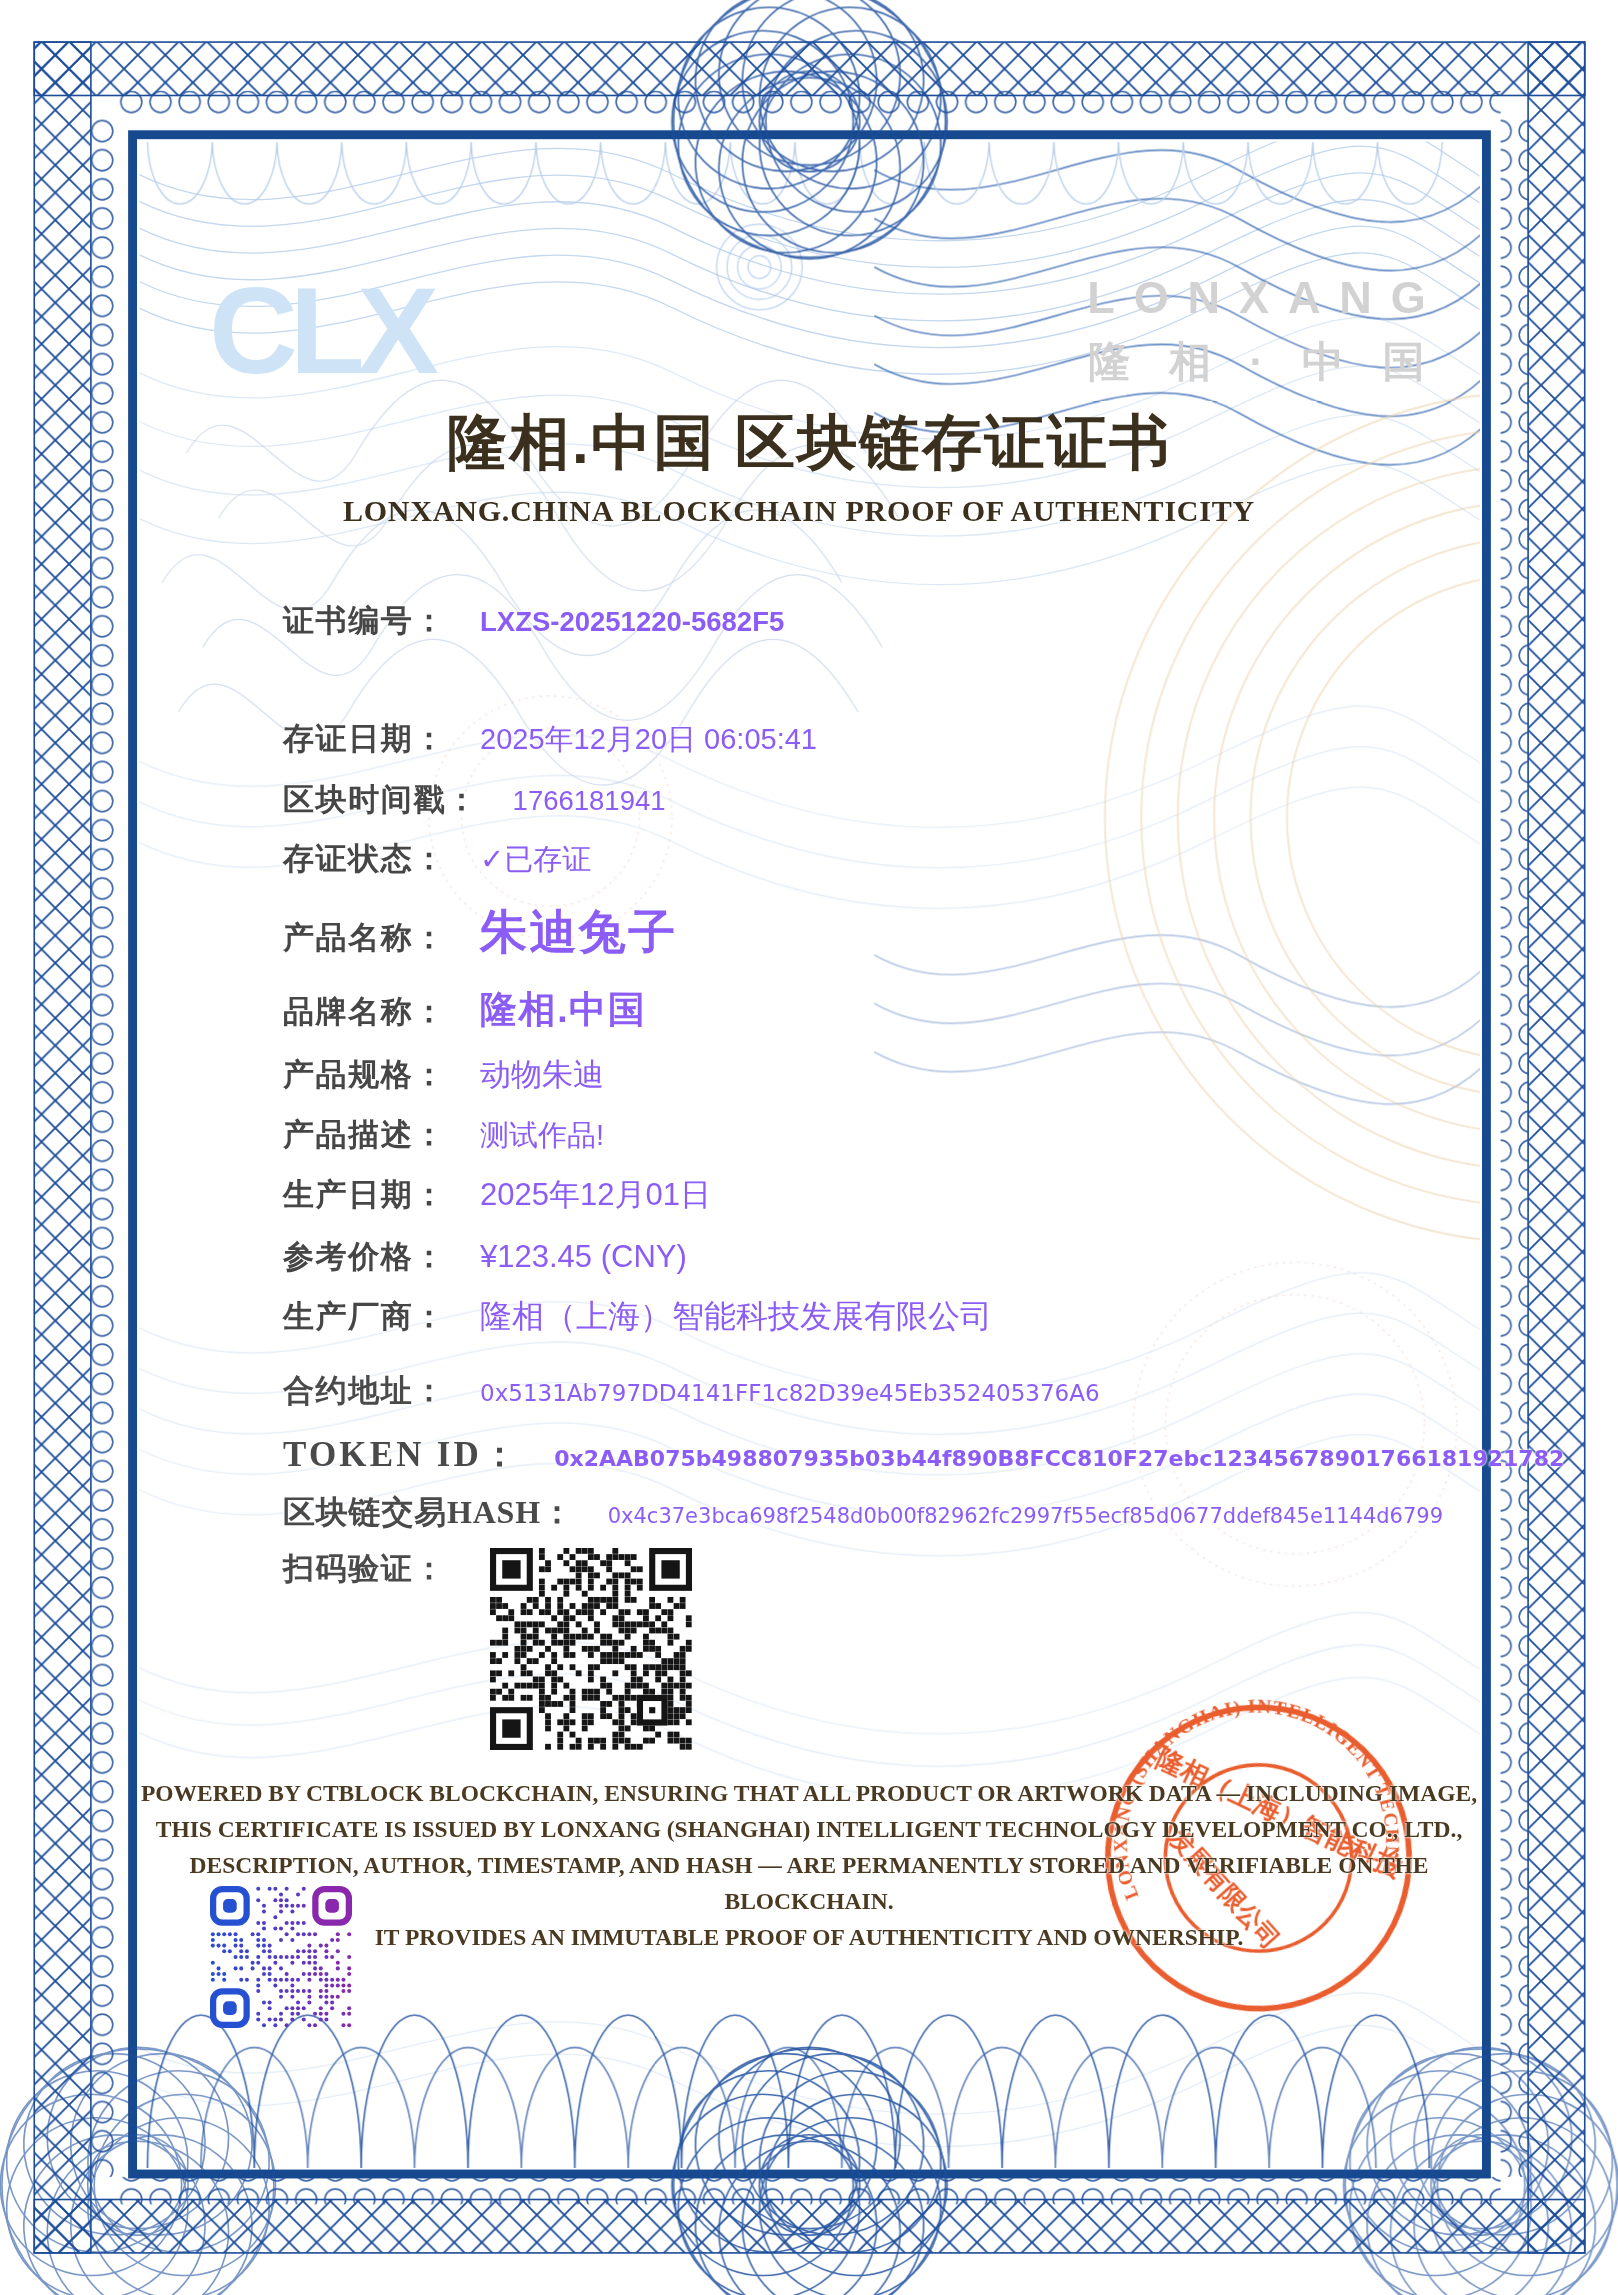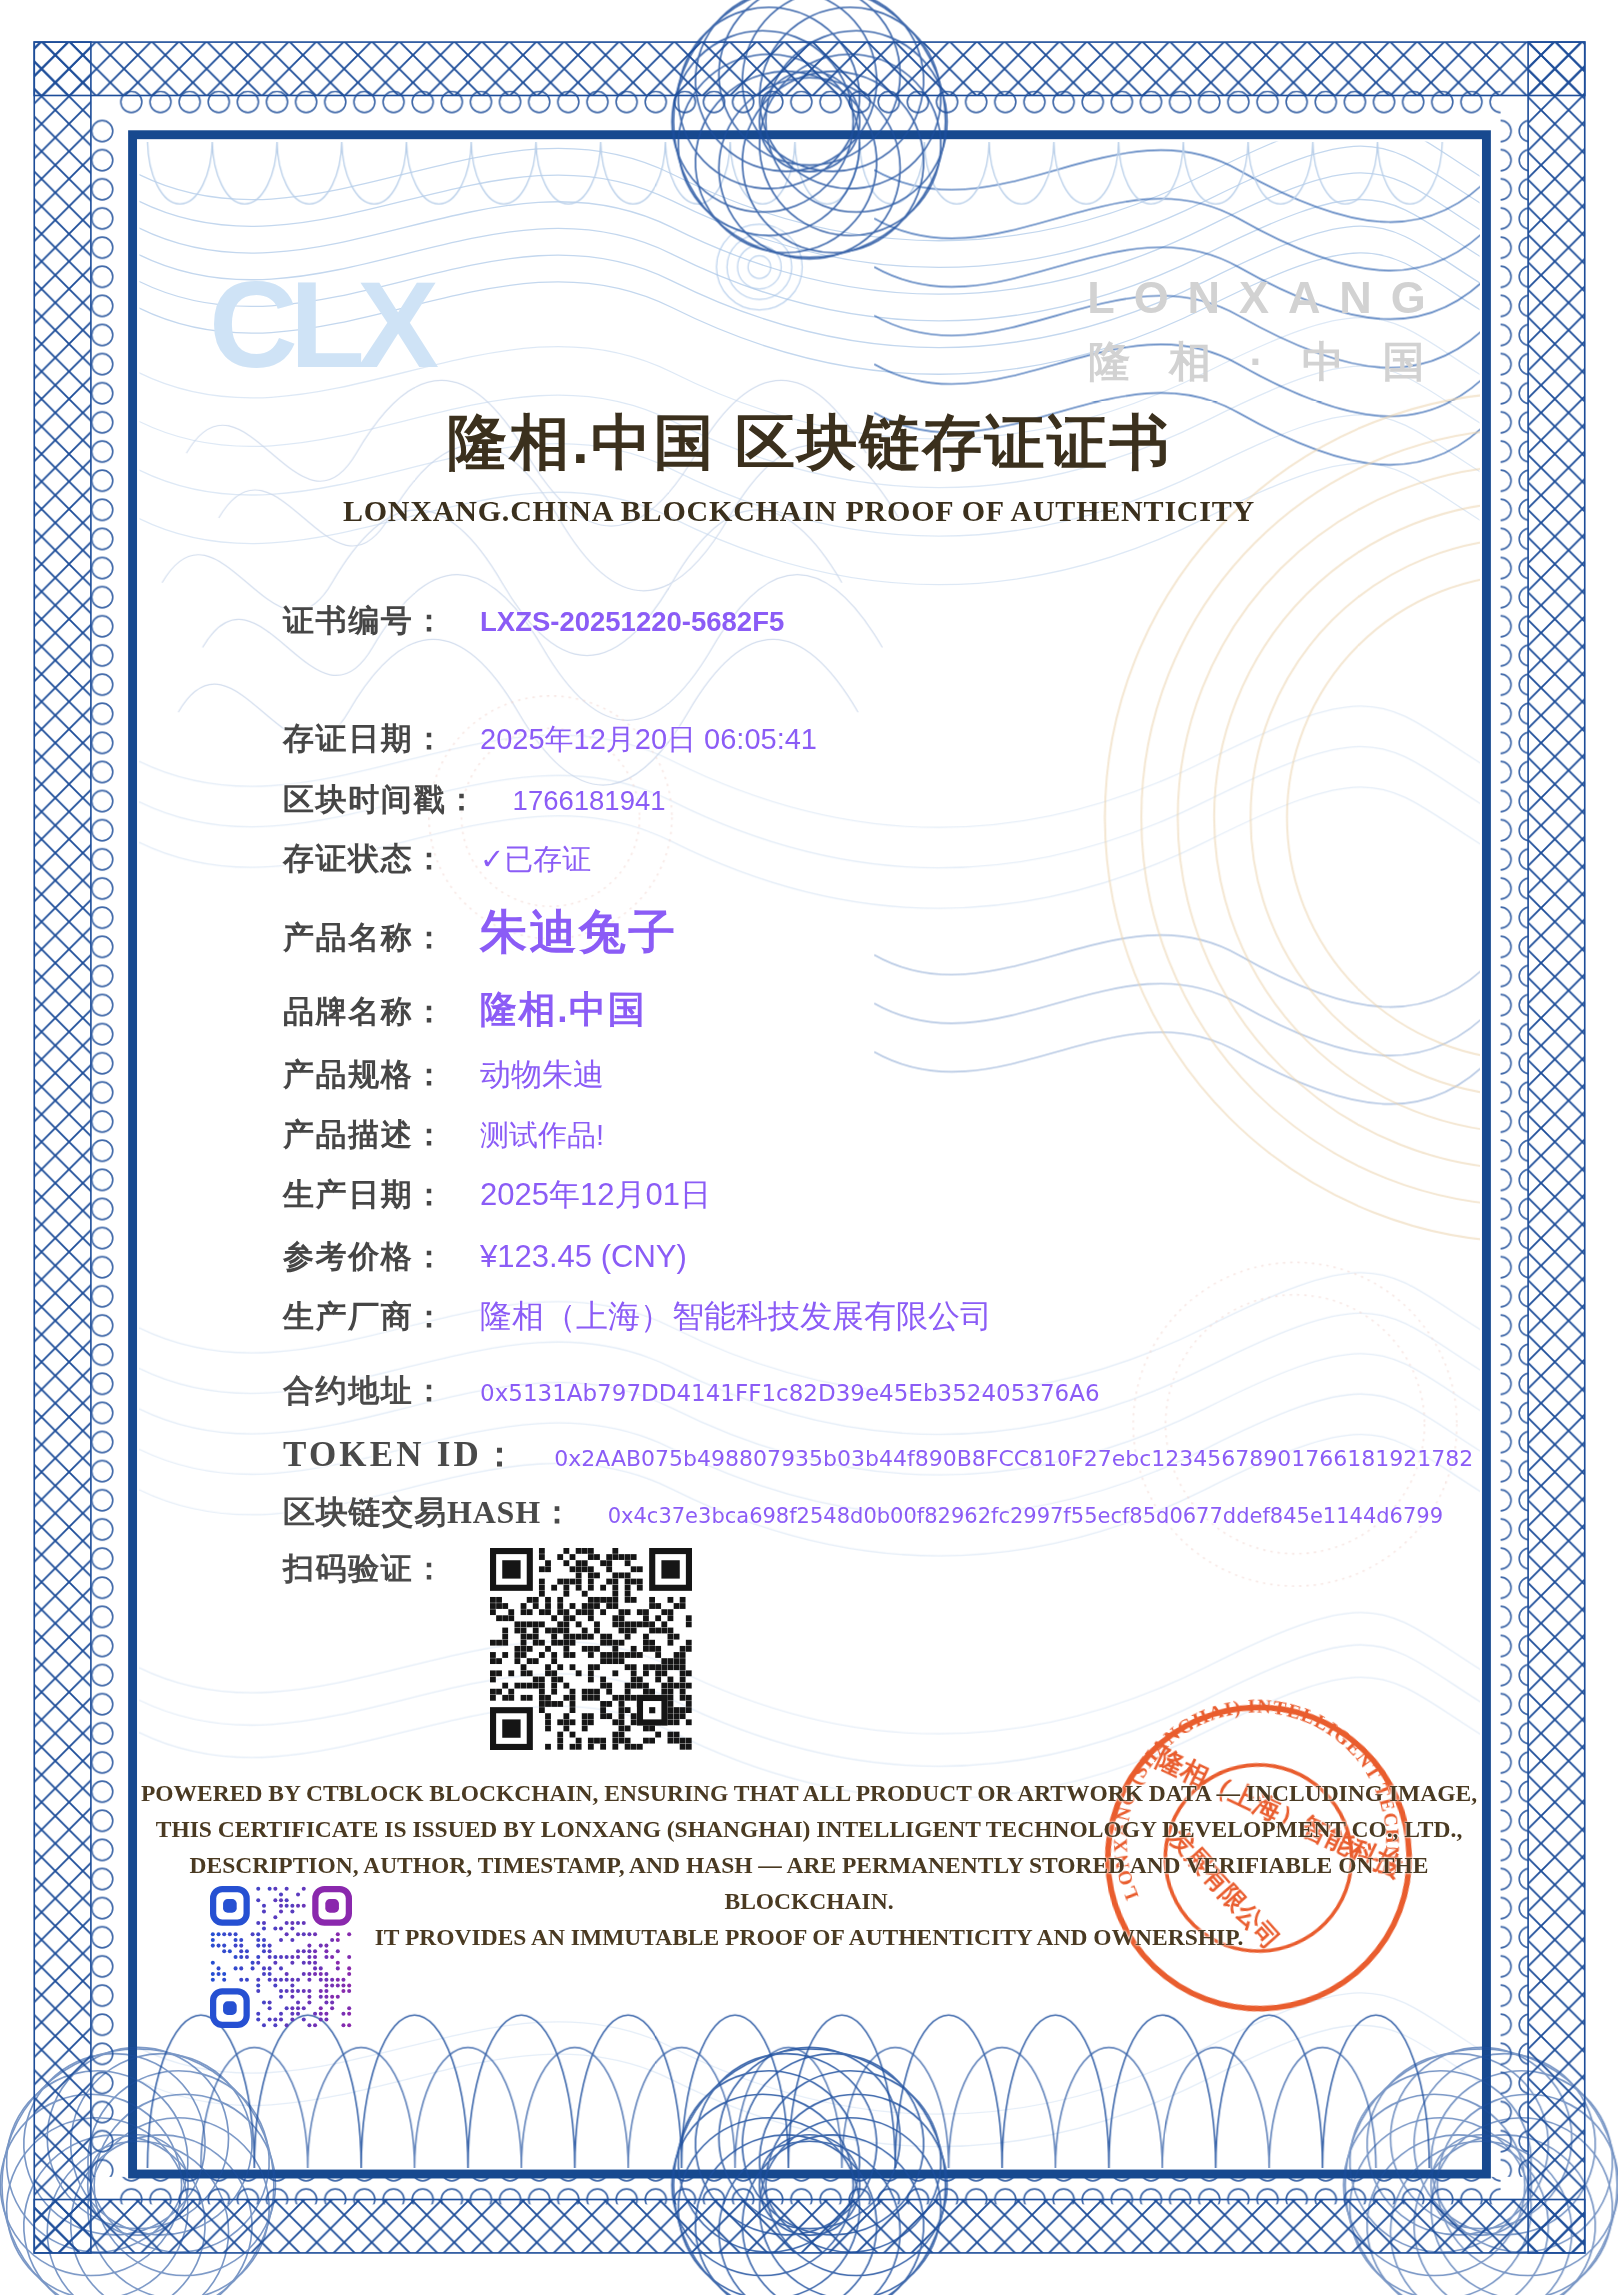--- a/index.html
+++ b/index.html
@@ -1,20 +1,20 @@
 <!DOCTYPE html>
 <html style="--stamp: #e8511f; --title: #3b301d; --label: #464646; --footer: #4a3a22; --logo: #d2d2d2; --clx: #cfe3f6;font-size:13px"><head>
 <meta charset="utf-8">
 <style>
   html,body{margin:0;padding:0;background:#9a9a9a;}
   .page{position:relative;width:1619px;height:2295px;background:#ffffff;overflow:hidden;
         font-family:"Liberation Sans",sans-serif;}
   svg.decor{position:absolute;left:0;top:0;}
   
-  .clx{position:absolute;left:209px;top:263px;font-size:123px;font-weight:700;line-height:1;
+  .clx{position:absolute;left:209px;top:269px;font-size:123px;font-weight:700;line-height:1;
        color:var(--clx,#cfe3f6);letter-spacing:-8px;}
   .lx-logo{position:absolute;left:1046px;top:272px;width:421px;text-align:center;color:var(--logo,#d2d2d2);}
   .lx-logo .l1{font-size:45px;font-weight:600;letter-spacing:0.42em;margin-left:0.42em;}
   .lx-logo .l2{font-size:42px;font-weight:600;letter-spacing:0.32em;margin-left:0.32em;margin-top:9.7px;}
   
   .title{position:absolute;left:0;top:403px;width:1619px;text-align:center;font-size:60px;font-weight:900;
          letter-spacing:2.4px;color:var(--title,#3b301d);}
   .subtitle{position:absolute;left:0;top:494px;width:1598px;text-align:center;
             font-family:"Liberation Serif",serif;font-weight:700;font-size:30px;letter-spacing:0.8px;
             color:var(--title,#3b301d);}
@@ -24,21 +24,21 @@
        text-shadow:0 0 3.2px #fff,0 0 3.2px #fff,0 0 4.9px #fff;margin-top:28px;}
   .lbl.serif{font-family:"Liberation Serif",serif;color:#4a4a4a;}
   .lbl.tok{font-size:35px;letter-spacing:3.2px;}
   .lbl.hash{font-size:32px;letter-spacing:0.8px;}
   .val{margin-left:34px;color:#8b5cf6;text-shadow:0 0 2.4px #fff,0 0 2.4px #fff;}
   .v34{font-size:27.5px;} .v36{font-size:29px;} .v38{font-size:31px;} .v40{font-size:32px;}
   .vb{font-weight:700;}
   .vbig{font-size:47px;font-weight:700;letter-spacing:2.4px;}
   .vbrand{font-size:37px;font-weight:700;letter-spacing:1.6px;}
   .vhex{font-family:"DejaVu Sans",sans-serif;}
-  .h28{font-size:23px;} .h27{font-size:22px;} .h26{font-size:21px;}
+  .h28{font-size:23px;} .h27{font-size:22px;font-weight:bold;} .h26{font-size:21px;}
   
   .qr-main{position:absolute;left:490px;top:1548px;width:202px;height:202px;}
   .qr-small{position:absolute;left:210px;top:1886px;width:142px;height:142px;}
   
   .stamp{position:absolute;left:1096px;top:1692px;width:324px;height:324px;opacity:.93;
          transform:rotate(-7deg);}
   .stamp-ring{stroke:var(--stamp,#e8511f);fill:none;}
   .stamp-txt{fill:var(--stamp,#e8511f);font-family:"Liberation Serif",serif;font-weight:700;}
   
   .footer{position:absolute;left:113px;top:1775px;width:1392px;text-align:center;

